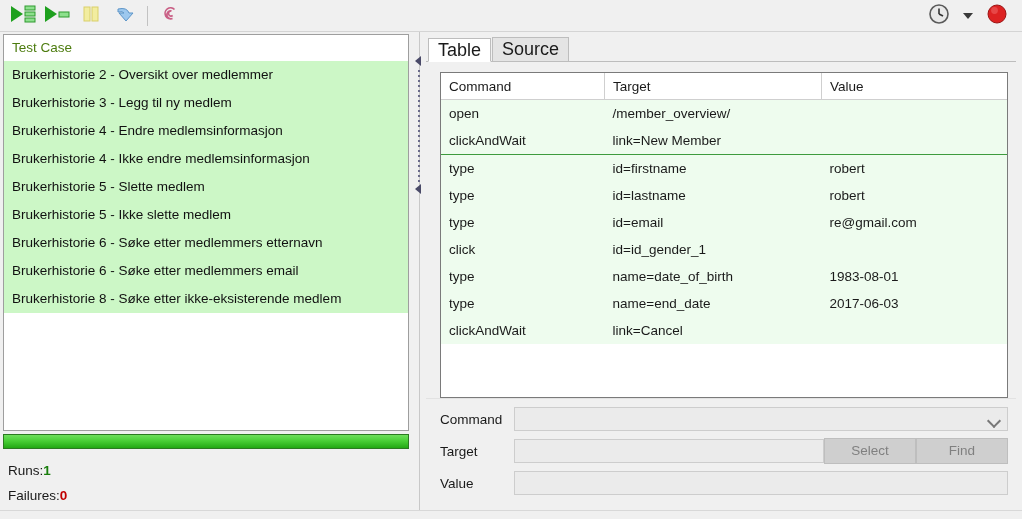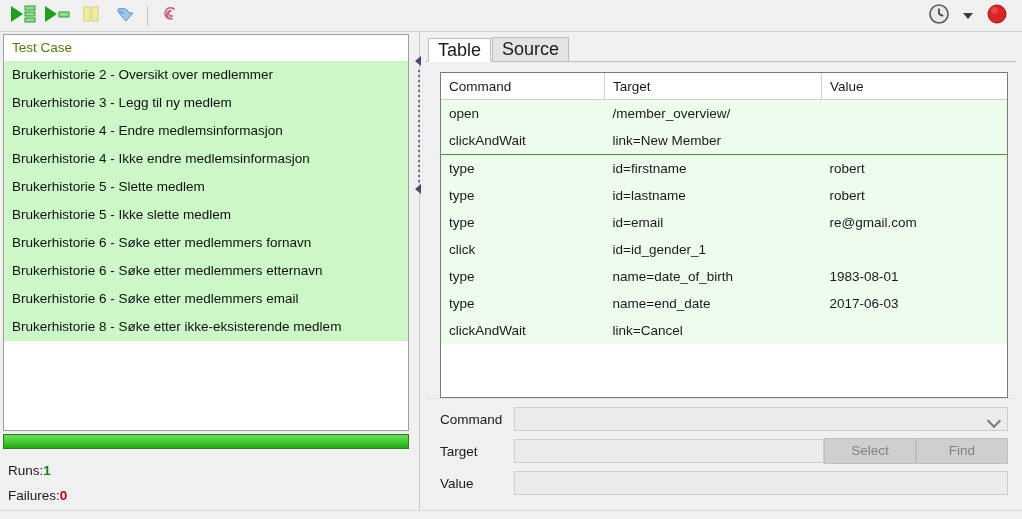--- a/index.html
+++ b/index.html
@@ -447,21 +447,20 @@
     <div id="left-panel">
       <div id="suite-list-wrap">
         <div class="suite-header">Test Case</div>
         <div class="suite-items" id="suite-items">
             <div class="suite-item">Brukerhistorie 2 - Oversikt over medlemmer</div>
             <div class="suite-item">Brukerhistorie 3 - Legg til ny medlem</div>
             <div class="suite-item">Brukerhistorie 4 - Endre medlemsinformasjon</div>
             <div class="suite-item">Brukerhistorie 4 - Ikke endre medlemsinformasjon</div>
             <div class="suite-item">Brukerhistorie 5 - Slette medlem</div>
             <div class="suite-item">Brukerhistorie 5 - Ikke slette medlem</div>
-            <div class="suite-item">Brukerhistorie 6 - Søke etter medlemmers fornavn</div>
             <div class="suite-item">Brukerhistorie 6 - Søke etter medlemmers etternavn</div>
             <div class="suite-item">Brukerhistorie 6 - Søke etter medlemmers email</div>
             <div class="suite-item">Brukerhistorie 8 - Søke etter ikke-eksisterende medlem</div>
           </div>
         <div class="suite-blank" id="suite-blank"></div>
       </div>
 
       <div id="progress-row">
         <div id="progress-bar" style="width: 100%;"></div>
       </div>

